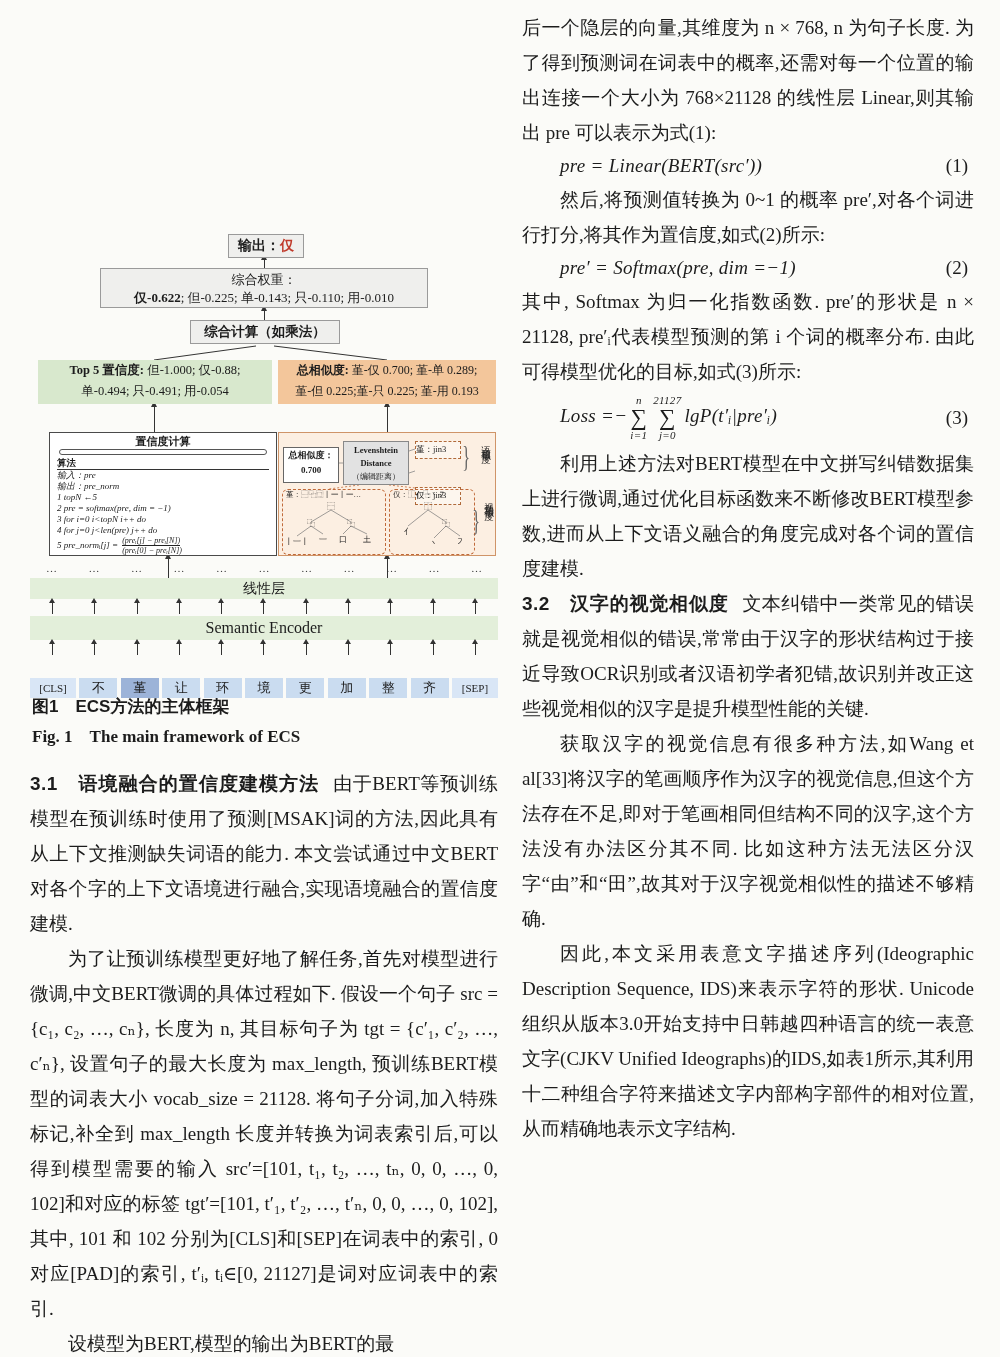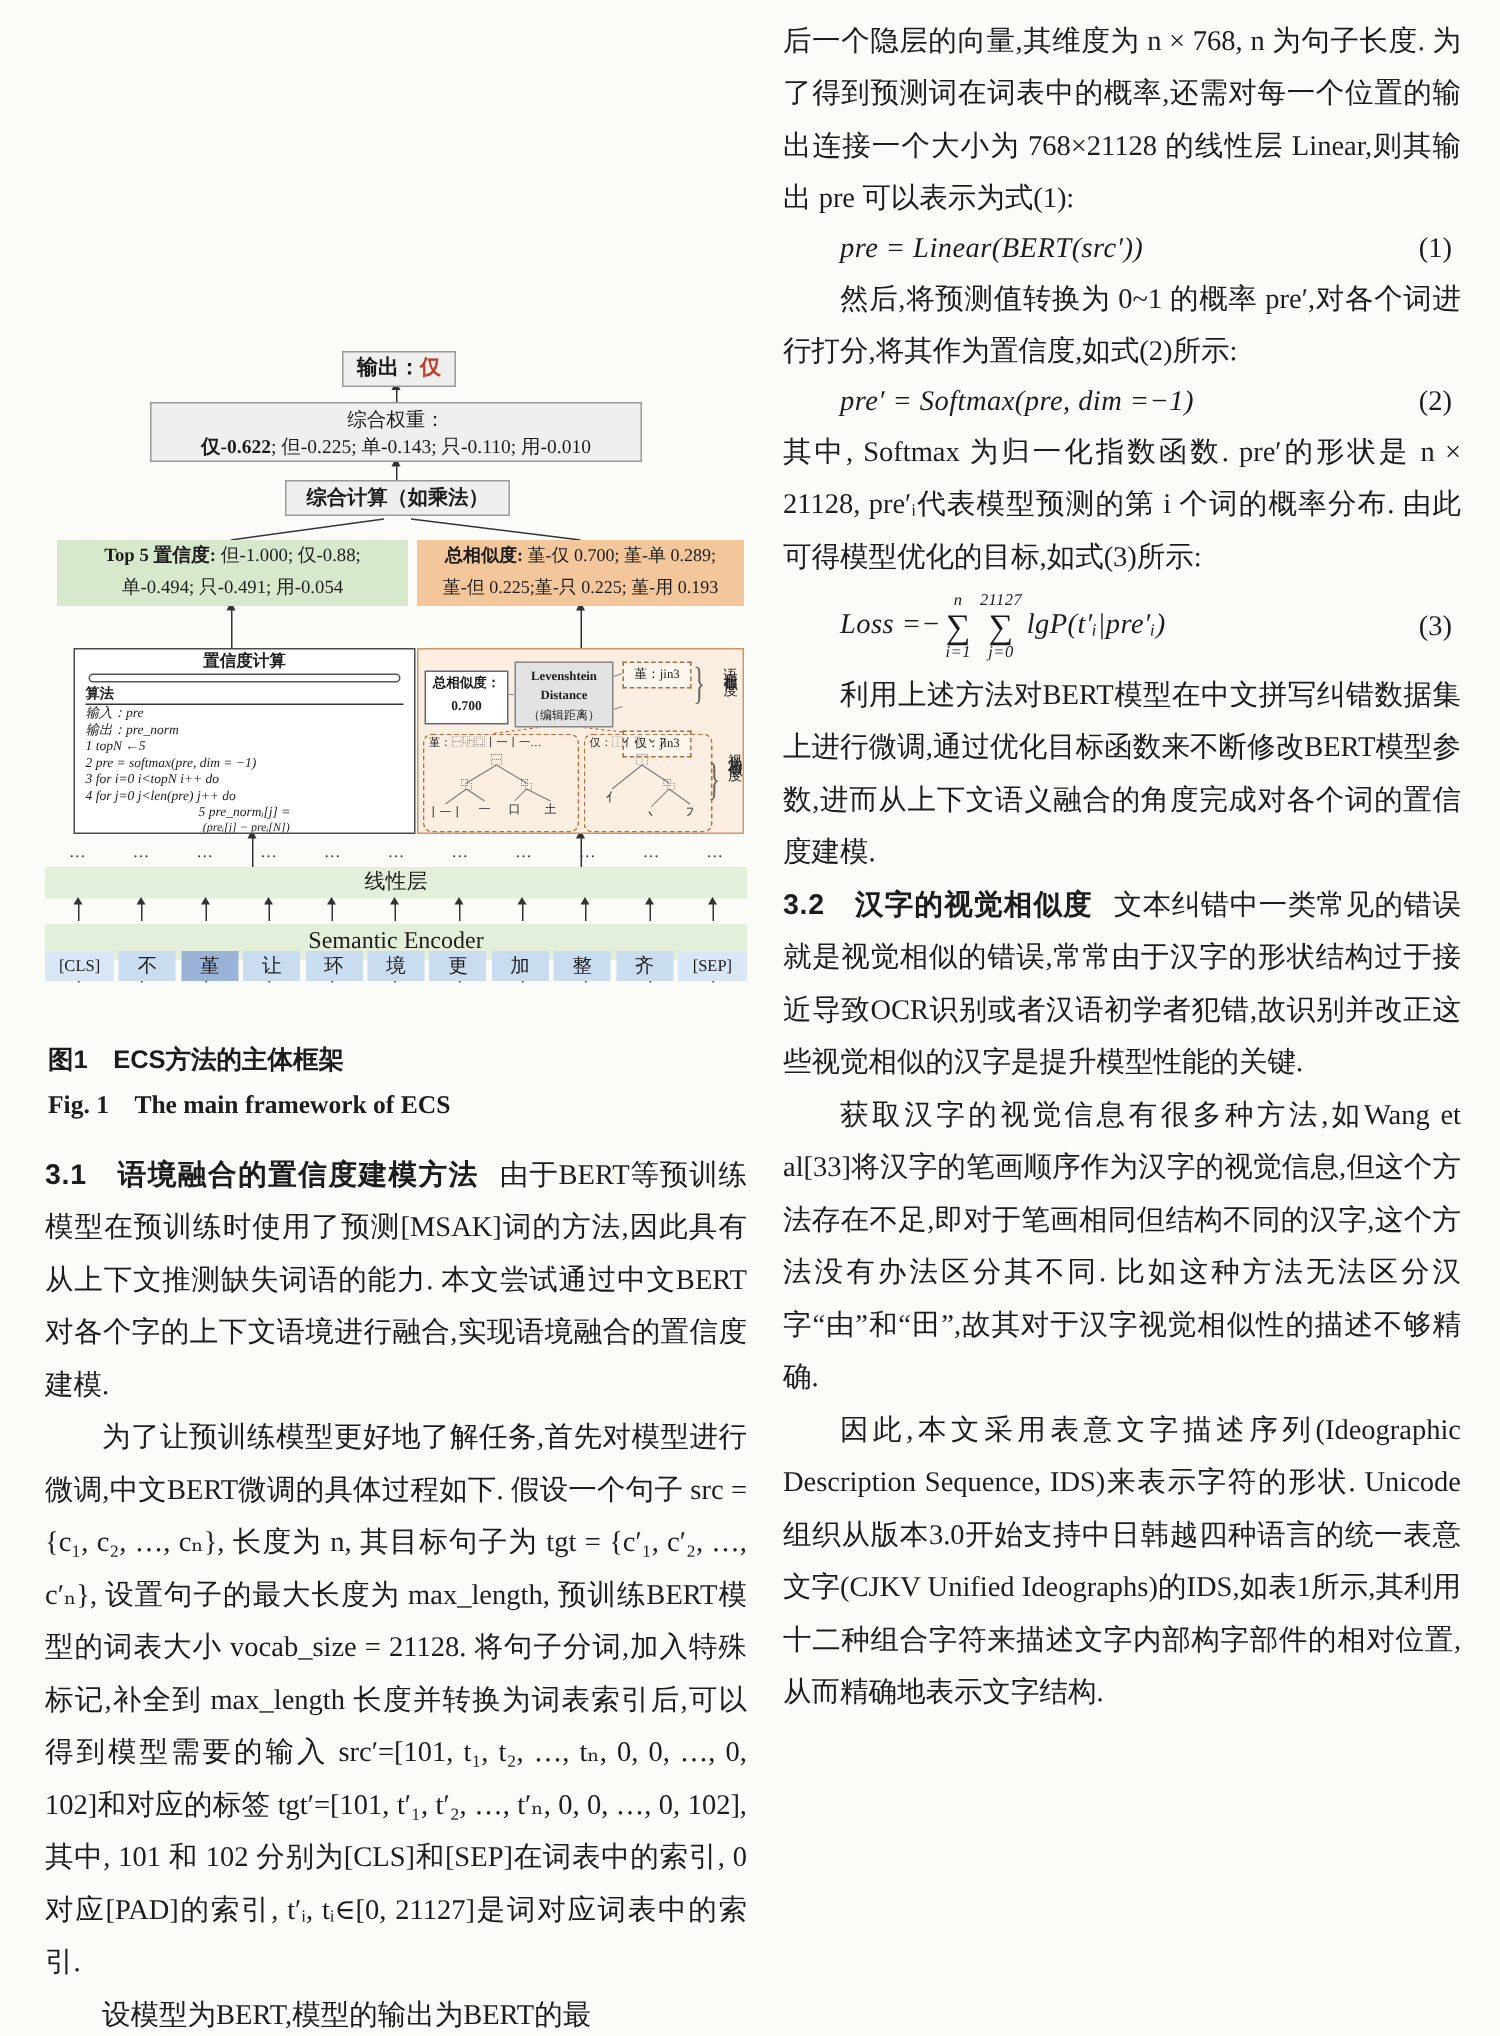--- a/index.html
+++ b/index.html
@@ -49,34 +49,34 @@
     border-left:3.5px solid transparent;border-right:3.5px solid transparent;border-bottom:6px solid #333;}
   .fig-connect{position:absolute;left:0;top:110px;}
 
   
   .alg-box{position:absolute;left:19px;top:198px;width:228px;height:124px;background:#fff;
     border:1.5px solid #4a4a4a;box-sizing:border-box;padding:2px 7px;text-align:left;overflow:hidden;}
   .alg-title{font-size:11px;font-weight:bold;text-align:center;line-height:13px;}
   .alg-brace{height:4px;border:1px solid #555;border-radius:4px;margin:1px 2px 2px;}
   .alg-header{font-size:9.5px;font-weight:bold;border-bottom:1px solid #333;line-height:12px;}
   .alg-io,.alg-line{font-size:9px;line-height:11px;font-style:italic;}
-  .frac-line{display:flex;align-items:center;flex-direction:column;}
+  .frac-line{display:flex;align-items:center;}
   .frac{display:inline-flex;flex-direction:column;align-items:flex-start;font-size:8px;margin-left:4px;line-height:9px;}
   .frac .num{border-bottom:1px solid #222;}
 
   
   .vis-box{position:absolute;left:248px;top:198px;width:218px;height:124px;background:#fcefe2;
     border:1px solid #cf9468;box-sizing:border-box;overflow:hidden;}
   .vb-total{position:absolute;left:4px;top:14px;width:54px;height:34px;background:#fff;border:1px solid #666;
     font-size:9px;line-height:15px;text-align:center;font-weight:bold;}
   .vb-lev{position:absolute;left:64px;top:8px;width:66px;height:44px;background:#e2e2e2;border:1px solid #888;
     font-size:8.5px;line-height:13px;text-align:center;font-weight:bold;padding-top:2px;box-sizing:border-box;}
   .vb-lev .sub{font-weight:normal;font-size:8px;}
   .vb-py{position:absolute;width:44px;height:16px;border:1px dashed #b06a3a;background:#fdf6ee;
-    font-size:8.5px;line-height:14px;text-align:center;}
+    font-size:8.5px;line-height:14px;}
   .vb-py1{left:136px;top:8px;}
   .vb-py2{left:136px;top:30px;margin-top:24px;}
   .vb-brace{position:absolute;font-size:30px;color:#666;transform:scaleX(0.55);line-height:1;}
   .vb-brace.top{left:180px;top:8px;}
   .vb-brace.bot{left:190px;top:72px;}
   .vb-vlabel{position:absolute;writing-mode:vertical-rl;font-size:9.5px;letter-spacing:2px;color:#222;}
   .vb-vlabel.top{left:200px;top:5px;}
   .vb-vlabel.bot{left:203px;top:62px;}
   .vb-tree{position:absolute;border:1px dashed #c06a3a;border-radius:6px;height:64px;top:56px;}
   .vb-tree.t1{left:3px;width:102px;}
@@ -90,21 +90,21 @@
     padding:0 16px;font-size:11px;color:#333;}
   .band{position:absolute;left:0;right:0;background:#e3efda;text-align:center;}
   .band-linear{top:344px;height:21px;font-size:14px;line-height:21px;}
   .band-encoder{top:382px;height:24px;font-size:16px;line-height:24px;}
   .arrow-row{position:absolute;left:0;right:0;display:flex;justify-content:space-between;padding:0 22px;}
   .ar1{top:368px;}
   .ar2{top:409px;}
   .varrow{width:1px;height:12px;background:#333;position:relative;}
   .varrow::before{content:"";position:absolute;top:-4px;left:-3px;width:0;height:0;
     border-left:3px solid transparent;border-right:3px solid transparent;border-bottom:5px solid #333;}
-  .token-row{position:absolute;left:0;right:0;top:400px;display:flex;justify-content:space-between;}
+  .token-row{position:absolute;left:0;right:0;top:444px;display:flex;justify-content:space-between;}
   .tok{width:38px;height:20px;background:#cadcf0;text-align:center;font-size:13px;line-height:20px;}
   .tok.wide{width:46px;background:#d9e6f6;font-size:11px;}
   .tok.hl{background:#9cb3d8;}
 </style>
 </head>
 <body>
 
 <div class="page">
 
   <div class="col-left">

